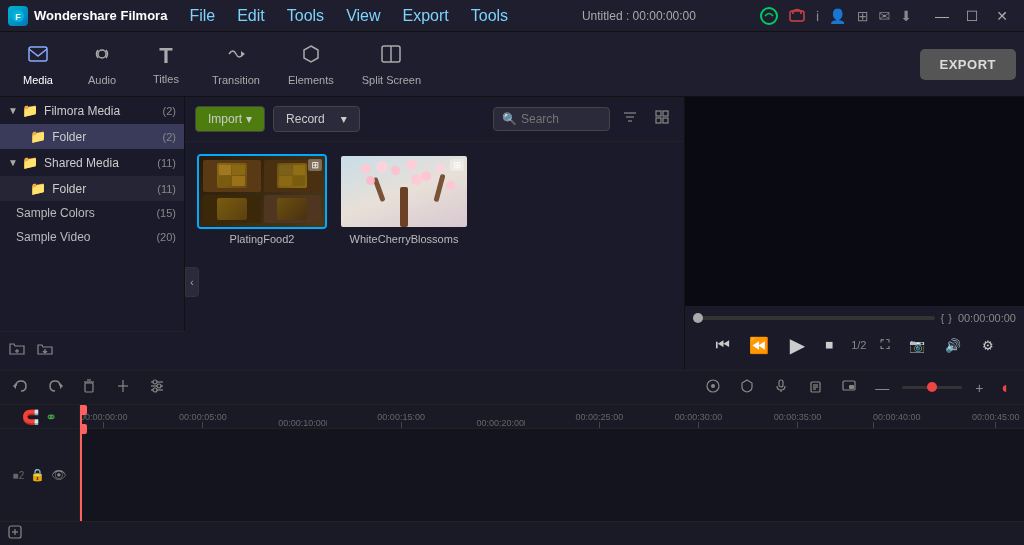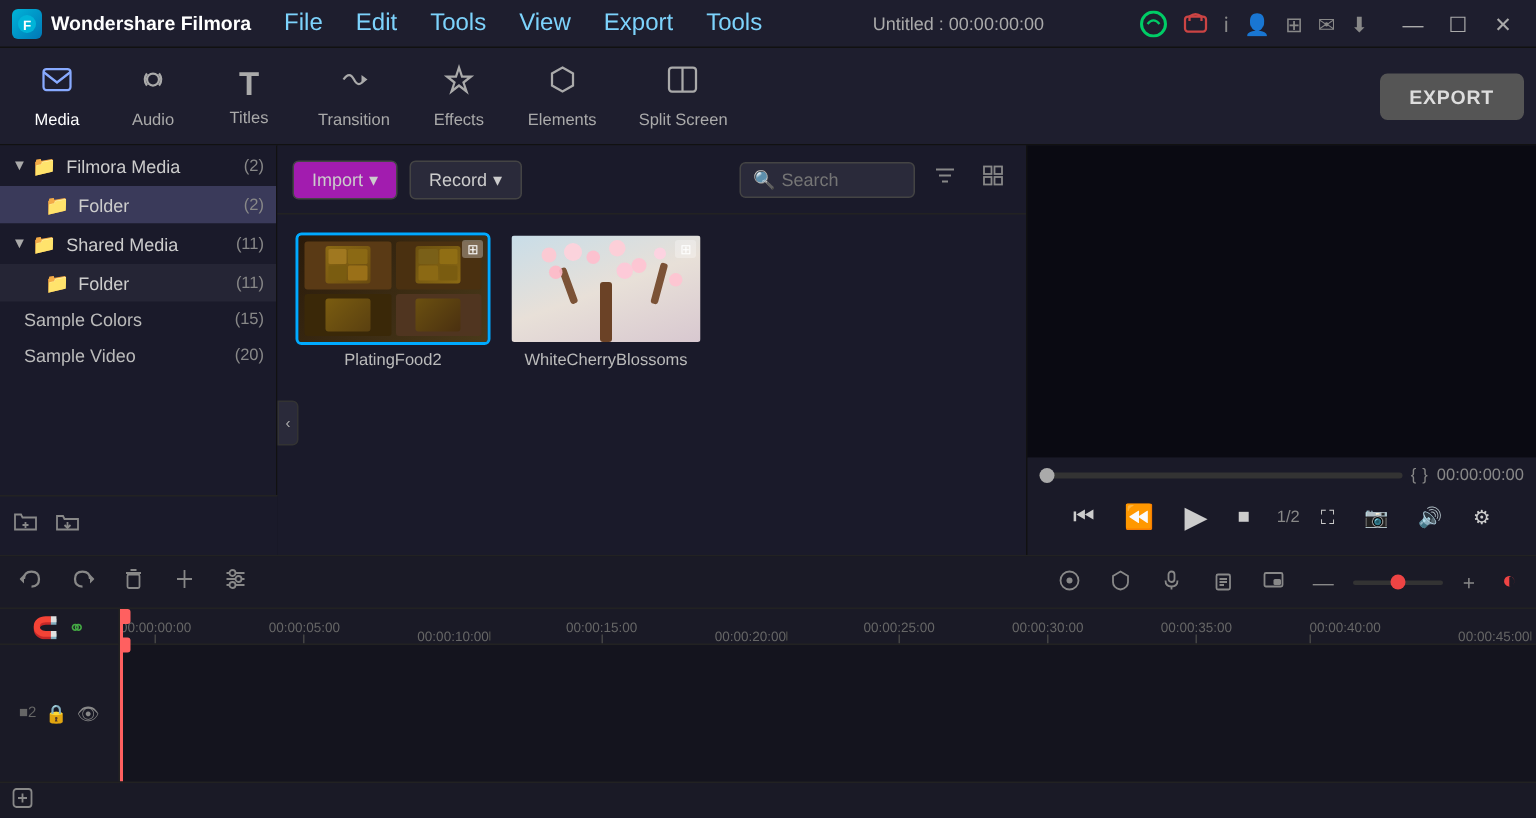--- a/index.html
+++ b/index.html
@@ -186,42 +186,42 @@
       flex-direction: column;
     }
     #content-toolbar {
       display: flex;
       align-items: center;
       padding: 8px 10px;
       gap: 8px;
       border-bottom: 1px solid #222;
     }
     #import-btn {
-      background: #a21caf;
+      background: #4d7c0f;
       border: 1px solid #444;
       color: #ccc;
       padding: 5px 12px;
       border-radius: 4px;
       cursor: pointer;
       font-size: 12px;
       display: flex;
       align-items: center;
       gap: 4px;
     }
     #record-btn {
       background: #2a2a3a;
       border: 1px solid #444;
       color: #ccc;
       padding: 5px 12px;
       border-radius: 4px;
       cursor: pointer;
       font-size: 12px;
       display: flex;
       align-items: center;
-      gap: 4px;
+      gap: 16px;
     }
     #search-box {
       margin-left: auto;
       display: flex;
       align-items: center;
       background: #2a2a3a;
       border: 1px solid #444;
       border-radius: 4px;
       padding: 4px 8px;
       gap: 4px;
@@ -486,28 +486,20 @@
     <span>Titles</span>
   </div>
   <div class="tool-btn">
     <span class="icon">
       <svg width="22" height="22" viewBox="0 0 22 22">
         <path d="M4 11 Q8 5 11 11 Q14 17 18 11" fill="none" stroke="#aaa" stroke-width="1.5"></path>
         <polygon points="16,8 20,11 16,14" fill="#aaa"></polygon>
       </svg>
     </span>
     <span>Transition</span>
-  </div>
-  <div class="tool-btn">
-    <span class="icon">
-      <svg width="22" height="22" viewBox="0 0 22 22">
-        <polygon points="11,3 13,9 19,9 14,13 16,19 11,15 6,19 8,13 3,9 9,9" fill="none" stroke="#aaa" stroke-width="1.5"></polygon>
-      </svg>
-    </span>
-    <span>Effects</span>
   </div>
   <div class="tool-btn">
     <span class="icon">
       <svg width="22" height="22" viewBox="0 0 22 22">
         <polygon points="11,3 18,7 18,15 11,19 4,15 4,7" fill="none" stroke="#aaa" stroke-width="1.5"></polygon>
       </svg>
     </span>
     <span>Elements</span>
   </div>
   <div class="tool-btn">
@@ -834,21 +826,21 @@
             <div style="width:1px;height:6px;background:#444;"></div>
           </div>
           <div style="position:absolute;left:73.5%;bottom:0;display:flex;flex-direction:column;align-items:center;">
             <span style="font-size:9px;color:#666;white-space:nowrap;">00:00:35:00</span>
             <div style="width:1px;height:6px;background:#444;"></div>
           </div>
           <div style="position:absolute;left:84%;bottom:0;display:flex;flex-direction:column;align-items:flex-start;">
             <span style="font-size:9px;color:#666;white-space:nowrap;">00:00:40:00</span>
             <div style="width:1px;height:6px;background:#444;"></div>
           </div>
-          <div style="position:absolute;left:94.5%;bottom:0;display:flex;flex-direction:row;align-items:center;">
+          <div style="position:absolute;left:94.5%;bottom:0;display:flex;flex-direction:column;align-items:center;">
             <span style="font-size:9px;color:#666;white-space:nowrap;">00:00:45:00</span>
             <div style="width:1px;height:6px;background:#444;"></div>
           </div>
         </div>
 
         <div style="position:absolute;left:0;top:0;bottom:0;width:2px;background:#ff6060;z-index:5;"></div>
         <div style="position:absolute;left:-5px;top:0;width:12px;height:10px;background:#ff6060;border-radius:2px;z-index:5;"></div>
       </div>
 
       <div style="flex:1;background:#14141e;position:relative;">

